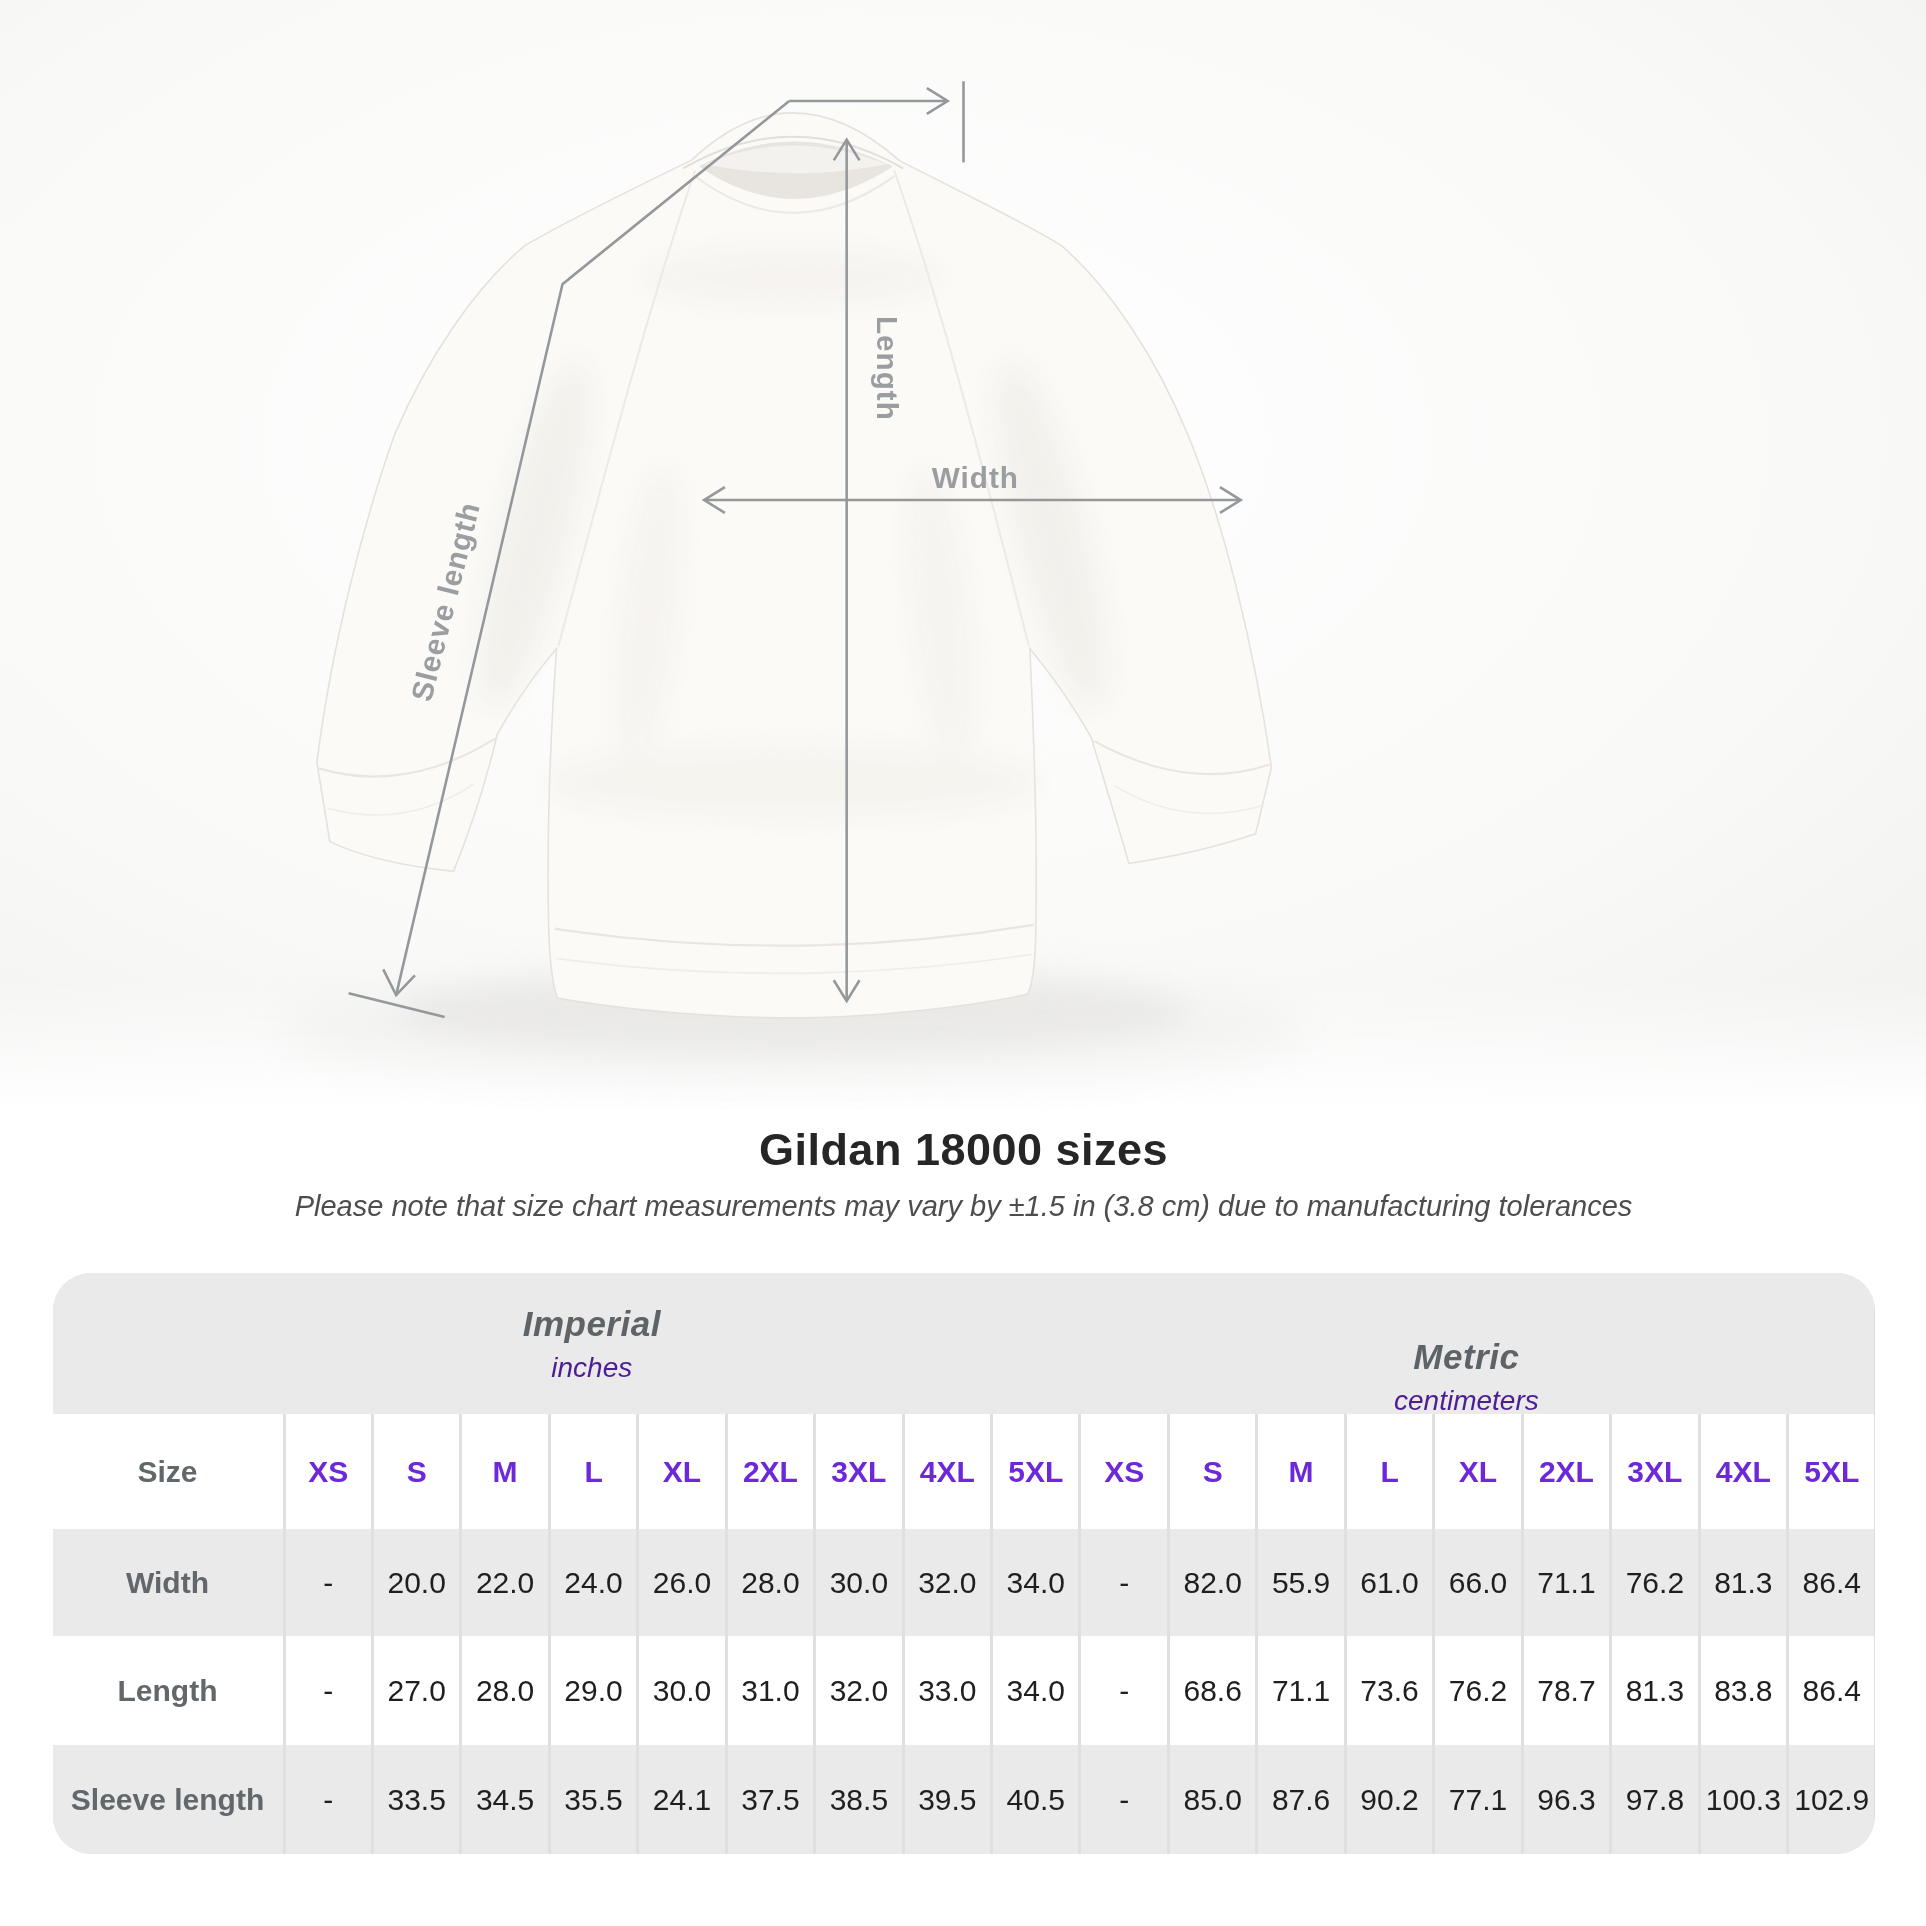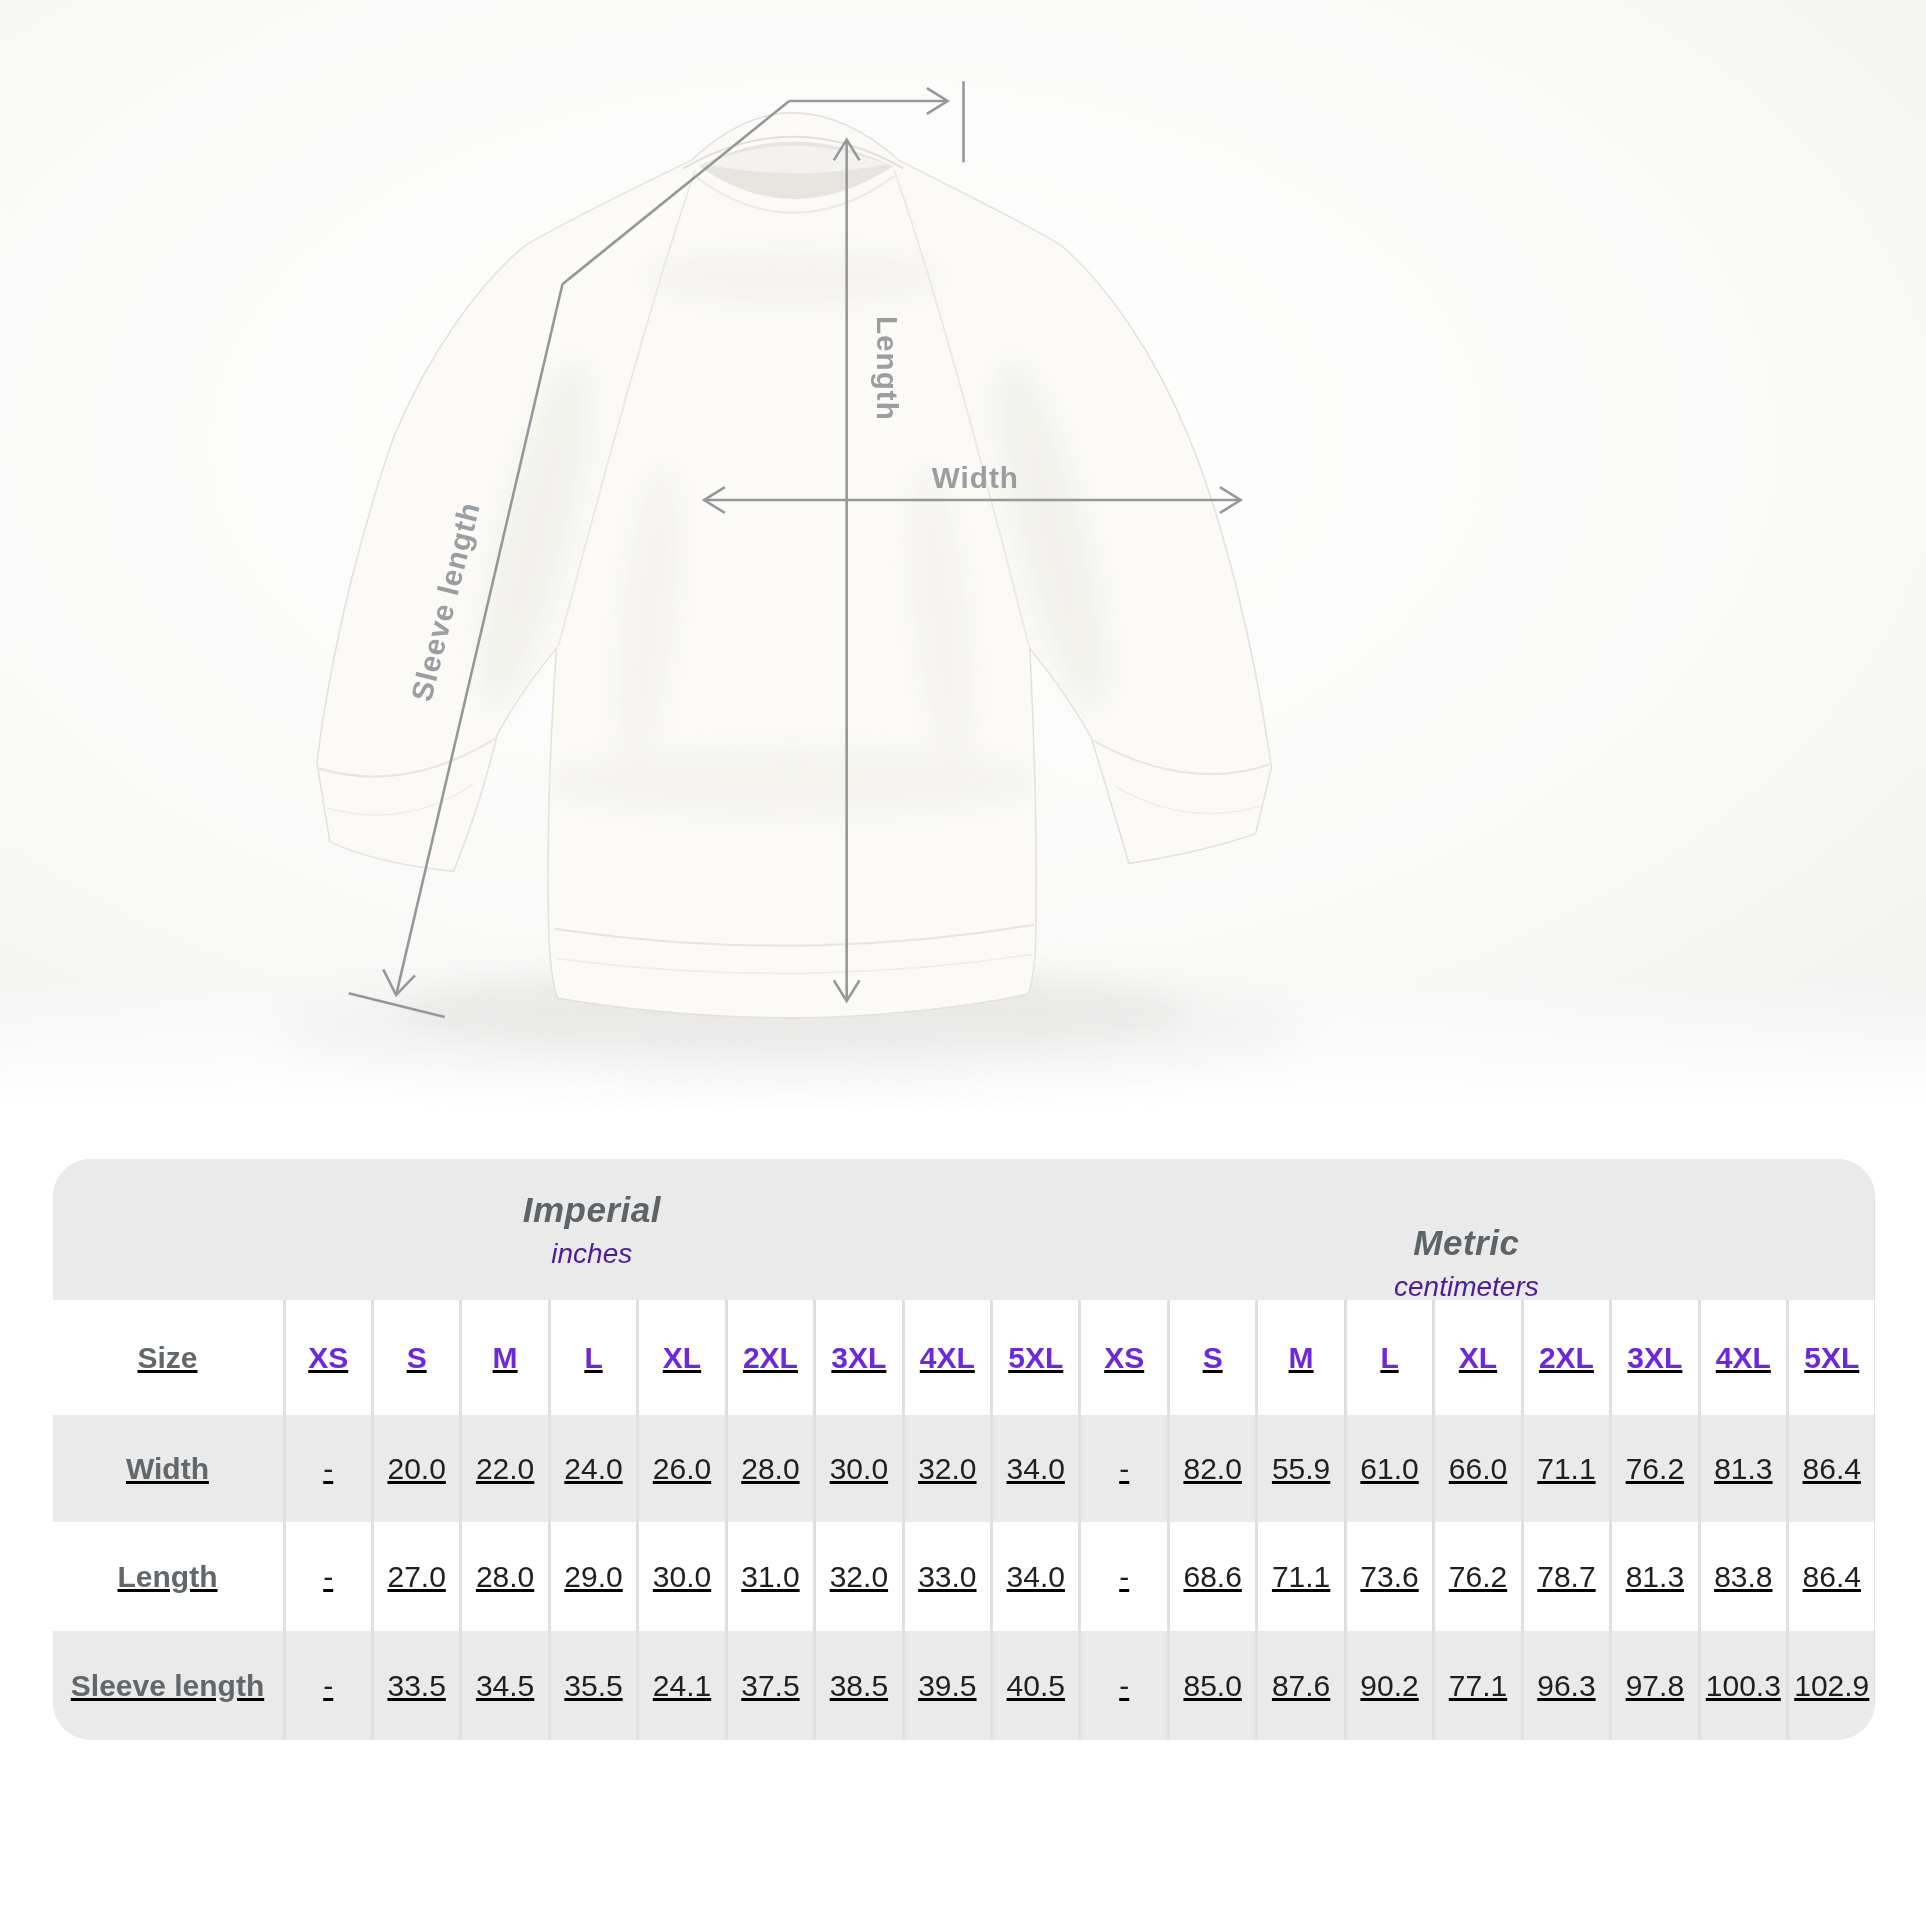--- a/index.html
+++ b/index.html
@@ -10,21 +10,21 @@
   .photo{position:relative;width:1927px;height:1109px;}
   .photo svg{display:block;width:1927px;height:1109px;}
 
   
   .title-block{margin-top:16px;text-align:center;}
   .title-block h1{margin:0;font-size:45px;line-height:50px;font-weight:bold;color:#262626;letter-spacing:0.5px;}
   .title-block p{margin:14px 0 0 0;font-size:29px;line-height:34px;font-style:italic;color:#4d4d4d;}
 
   
   .size-table{position:relative;width:1822px;margin:50px auto 0 auto;border-radius:38px;overflow:hidden;background:#e0e0e0;}
-  .grid{display:grid;grid-template-columns:230px repeat(18,1fr);column-gap:3px;text-decoration:underline;}
+  .grid{display:grid;grid-template-columns:230px repeat(18,1fr);column-gap:3px;}
   .band{grid-column:1 / -1;height:141px;background:#eaeaea;position:relative;}
   .group{position:absolute;top:50%;transform:translate(-50%,-50%);text-align:center;white-space:nowrap;}
   .group.imperial{left:29.6%;}
   .group.metric{left:77.6%;margin-top:33px;}
   .g-label{font-size:35px;font-weight:bold;font-style:italic;color:#5d6366;letter-spacing:0.5px;}
   .g-unit{margin-top:8px;font-size:28px;font-style:italic;color:#4c1d95;}
 
   .c{display:flex;align-items:center;justify-content:center;white-space:nowrap;}
   .rs{height:115px;background:#ffffff;}
   .rw{height:107px;background:#eaeaea;}
@@ -141,20 +141,24 @@
       </g>
 
       <g font-family="&quot;Liberation Sans&quot;,&quot;DejaVu Sans&quot;,sans-serif" font-size="30" font-weight="bold" fill="#9a9ea1" letter-spacing="1">
         <text x="886" y="372" text-anchor="middle" transform="rotate(90 886 372)">Length</text>
         <text x="985" y="493" text-anchor="middle">Width</text>
         <text x="460" y="610" text-anchor="middle" transform="rotate(-76 460 610)">Sleeve length</text>
       </g>
     </svg>
   </div>
 
+  <div class="title-block">
+    <h1>Gildan 18000 sizes</h1>
+    <p>Please note that size chart measurements may vary by ±1.5 in (3.8 cm) due to manufacturing tolerances</p>
+  </div>
 
   <div class="size-table">
     <div class="grid">
 
       <div class="band">
         <div class="group imperial">
           <div class="g-label">Imperial</div>
           <div class="g-unit">inches</div>
         </div>
         <div class="group metric">

